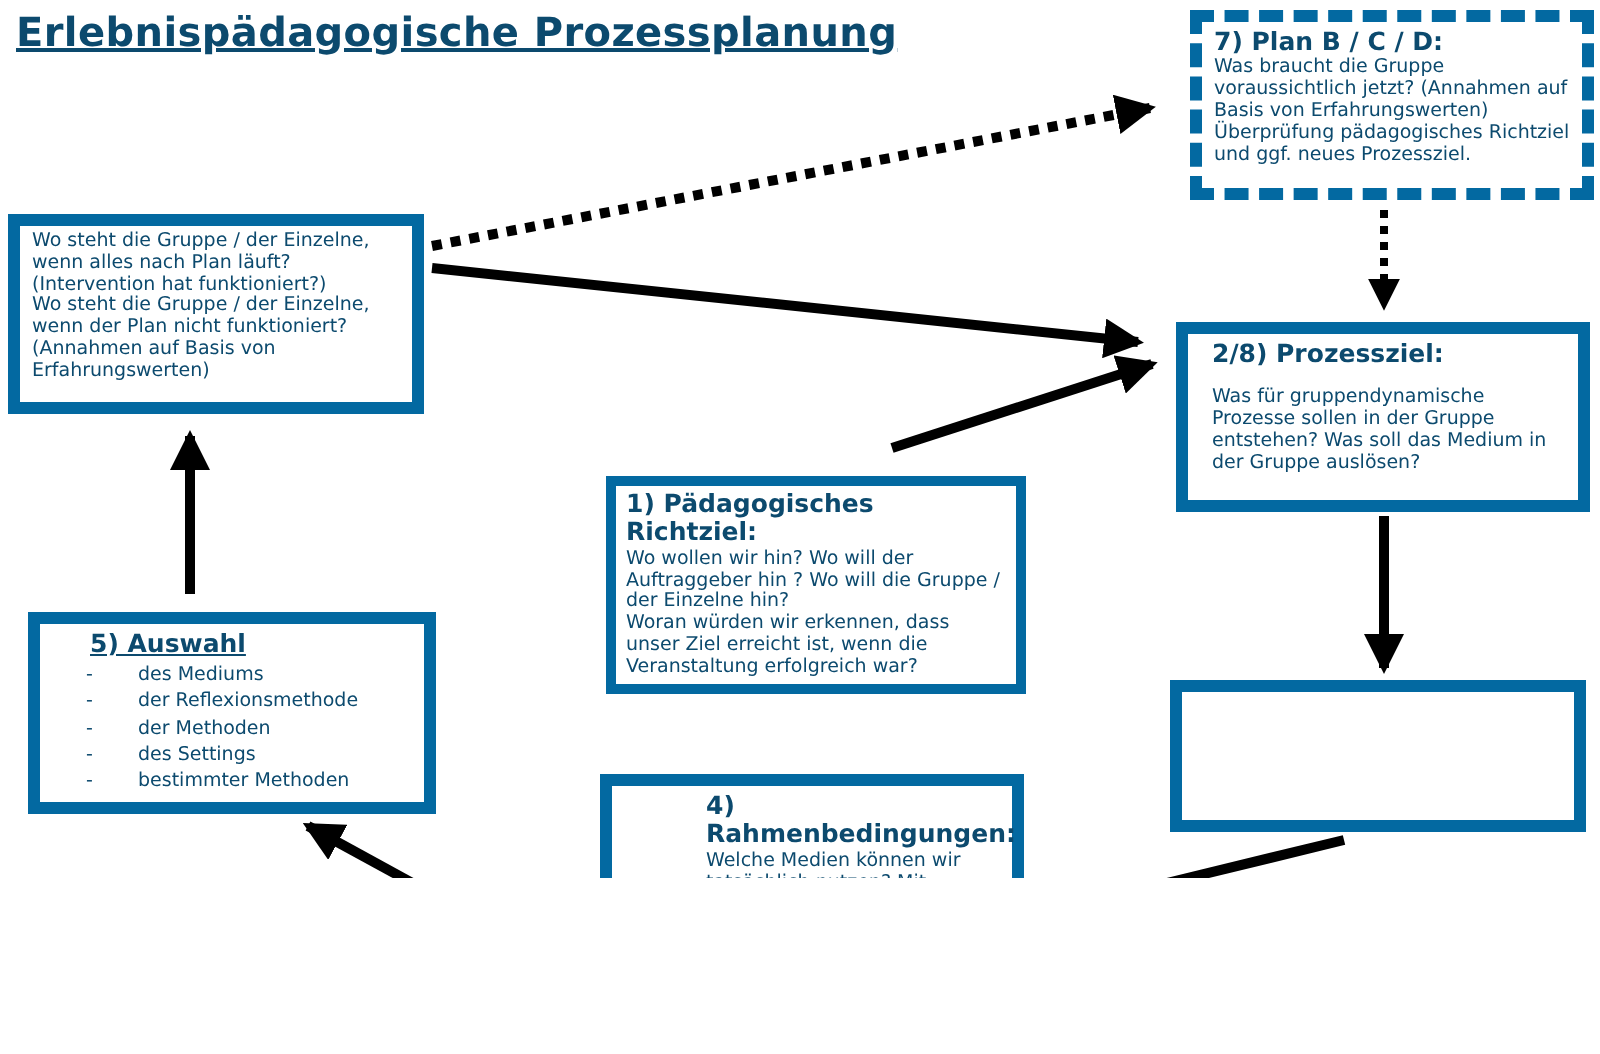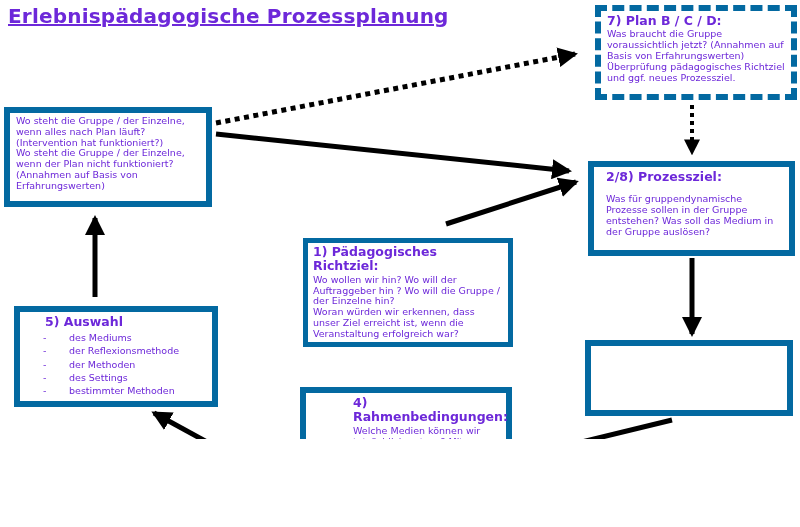--- a/index.html
+++ b/index.html
@@ -1,21 +1,21 @@
 <!DOCTYPE html>
 <html><head>
 <meta charset="utf-8">
 <style>
   html,body { margin:0; padding:0; background:#ffffff; }
   #canvas {
     position:relative;
     width:800px; height:439px;
     background:#ffffff;
     font-family:"DejaVu Sans", sans-serif;
-    color:#6d28d9;
+    color:#0c4a6e;
     overflow:hidden;
   }
   #diagram-title {
     position:absolute; left:8px; top:4px;
     font-size:20px; font-weight:bold;
     text-decoration:underline;
     letter-spacing:0.2px;
   }
   .box {
     position:absolute;
@@ -35,21 +35,21 @@
     line-height:1.14;
     white-space:pre-line;
   }
   #box-zwischenanalyse { left:4px;   top:107px; width:208px; min-height:100px; }
   #box-zwischenanalyse .box-title { text-align:center; font-size:13px; }
   #box-plan-bcd        { left:595px; top:5px;   width:202px; min-height:95px; border-style:dashed; }
   #box-prozessziel     { left:588px; top:161px; width:207px; min-height:95px;padding-left:12px; }
   #box-prozessziel .box-title { margin-bottom:10px; }
   #box-richtziel       { left:303px; top:238px; width:210px; min-height:95px; border-width:5px; padding:2px 5px; }
   #box-auswahl         { left:14px;  top:306px; width:204px; min-height:89px; }
-  #box-auswahl .box-title { margin-left:19px; margin-bottom:2px; }
+  #box-auswahl .box-title { margin-left:19px; margin-bottom:2px;text-decoration:underline; }
   #box-brainstorming   { left:585px; top:340px; width:208px; min-height:76px; }
   #box-rahmenbedingungen { left:300px; top:387px; width:212px; min-height:137px;padding-left:47px; }
   .list-row { display:flex; margin-left:17px; font-size:9.5px; line-height:1.38; }
   .list-row .dash { width:26px; flex:0 0 26px; }
   #arrow-layer { position:absolute; left:0; top:0; width:800px; height:527px; pointer-events:none; }
 </style>
 </head>
 <body>
 
 <div id="canvas">

